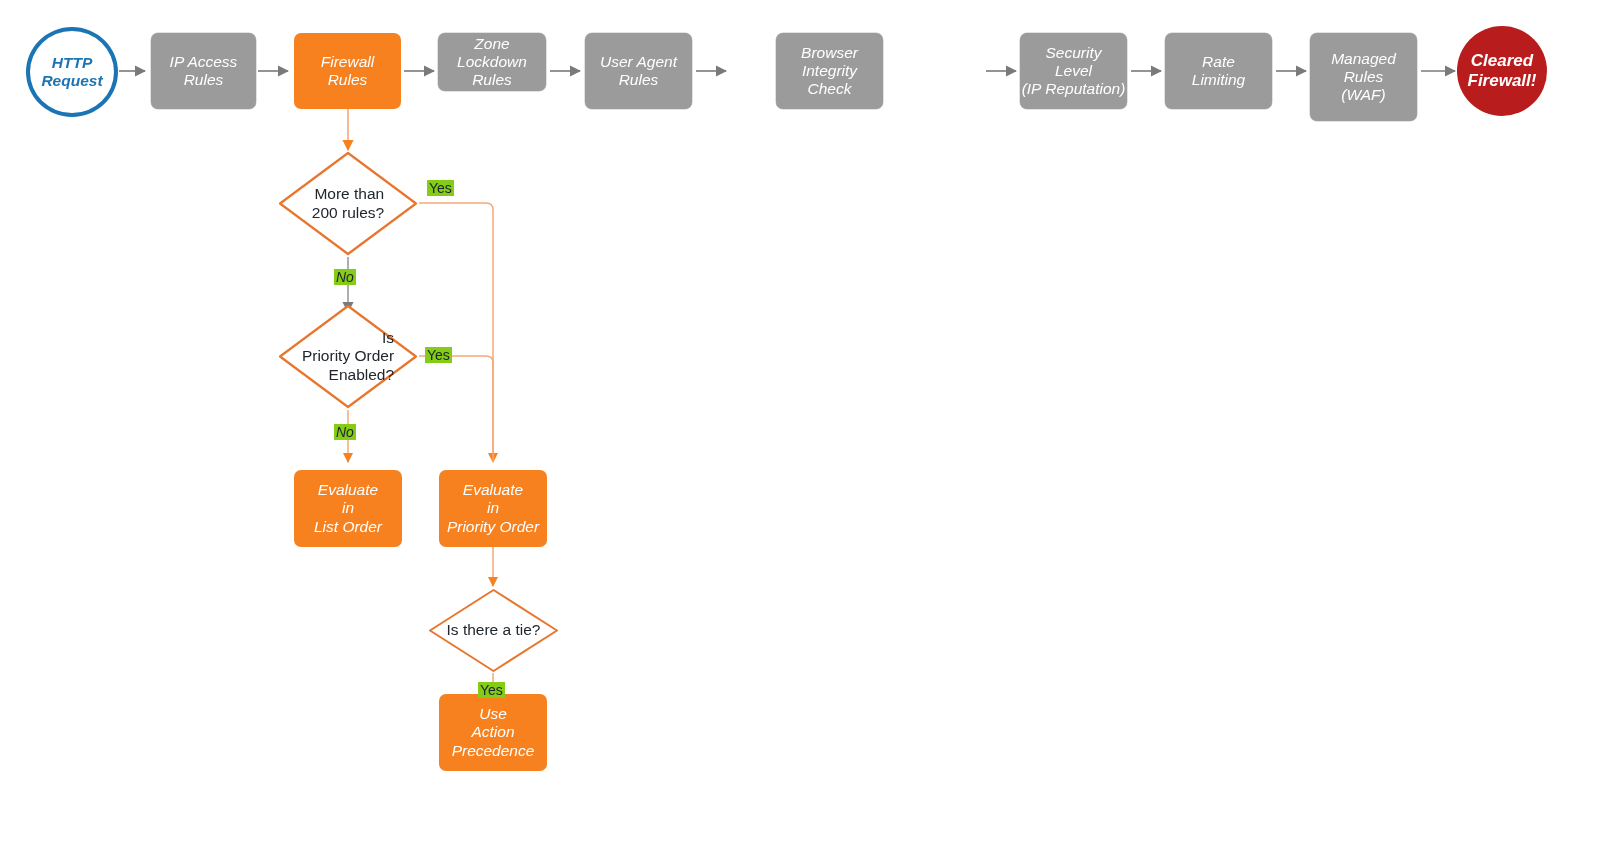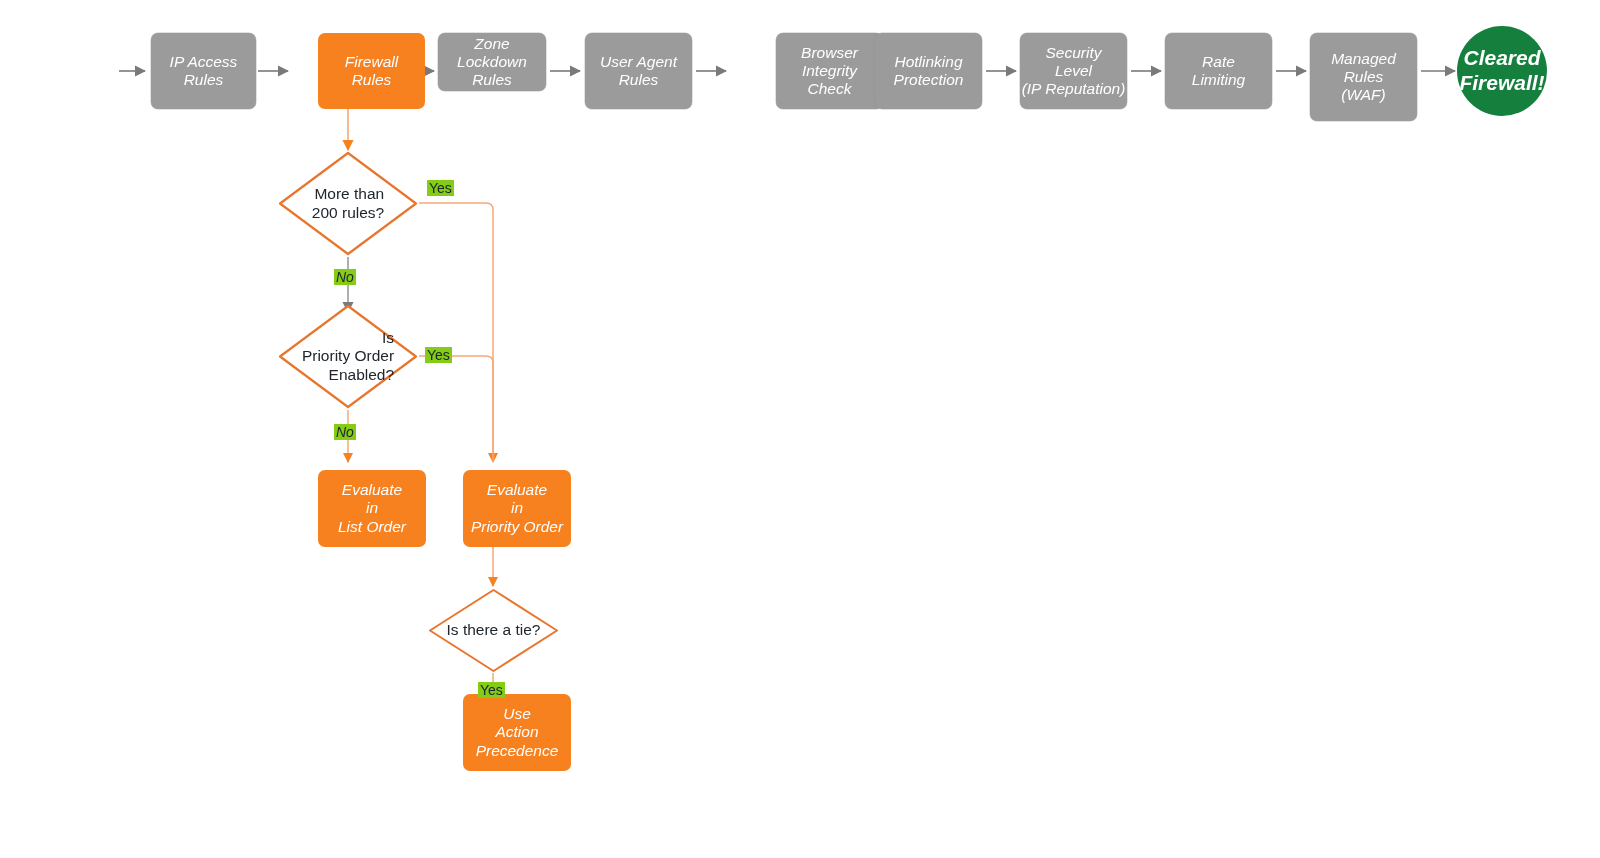--- a/index.html
+++ b/index.html
@@ -47,40 +47,39 @@
     font-size: 15.5px;
     box-shadow: 0 0 0 0.5px rgba(140,140,140,0.5);
   }
   
   .box-orange {
     background: #f7801f;
     border-radius: 7px;
     color: #ffffff;
     font-style: italic;
     font-size: 15.5px;
-    margin-left: 24px;
   }
 
   
   .circle-outline {
     border-radius: 50%;
     background: #ffffff;
     border: 4px solid #1b75b4;
     color: #1b75b4;
     font-weight: bold;
     font-style: italic;
     font-size: 15.5px;
   }
   .circle-filled {
     border-radius: 50%;
-    background: #15803d;
+    background: #b91c1c;
     color: #ffffff;
     font-weight: bold;
     font-style: italic;
-    font-size: 21px;
+    font-size: 17px;
   }
 
   
   .diamond {
     position: absolute;
   }
   .diamond svg {
     position: absolute;
     left: 0; top: 0;
     display: block;
@@ -148,20 +147,24 @@
 
     <path d="M 419 356 L 486 356 Q 493 356 493 363 L 493 462" stroke="#f5a97b" stroke-width="1.5" fill="none"></path>
 
     <path d="M 348 410 L 348 462" stroke="#f5a97b" stroke-width="1.5" fill="none" marker-end="url(#arrow-orange)"></path>
 
     <path d="M 493 547 L 493 586" stroke="#f5a97b" stroke-width="1.5" fill="none" marker-end="url(#arrow-orange)"></path>
 
     <path d="M 493 673 L 493 724" stroke="#f5a97b" stroke-width="1.5" fill="none" marker-end="url(#arrow-orange)"></path>
   </svg>
 
+  <div class="node circle-outline" style="left:26px; top:27px; width:92px; height:90px;">
+    <span>HTTP
+Request</span>
+  </div>
 
   <div class="node box-gray" style="left:151px; top:33px; width:105px; height:76px;">
     <span>IP Access
 Rules</span>
   </div>
 
   <div class="node box-orange" style="left:294px; top:33px; width:107px; height:76px;">
     <span>Firewall
 Rules</span>
   </div>
@@ -176,24 +179,20 @@
     <span>User Agent
 Rules</span>
   </div>
 
   <div class="node box-gray" style="left:730px; top:33px; width:107px; height:76px;margin-left:46px;">
     <span>Browser
 Integrity
 Check</span>
   </div>
 
-  <div class="node box-gray" style="left:875px; top:33px; width:107px; height:76px;">
-    <span>Hotlinking
-Protection</span>
-  </div>
 
   <div class="node box-gray" style="left:1020px; top:33px; width:107px; height:76px;">
     <span>Security
 Level
 (IP Reputation)</span>
   </div>
 
   <div class="node box-gray" style="left:1165px; top:33px; width:107px; height:76px;">
     <span>Rate
 Limiting</span>

